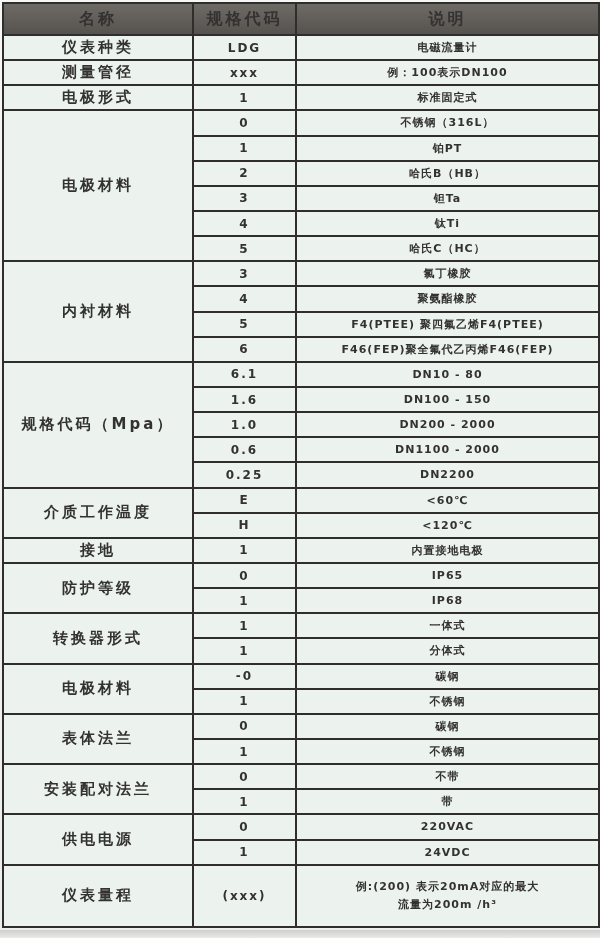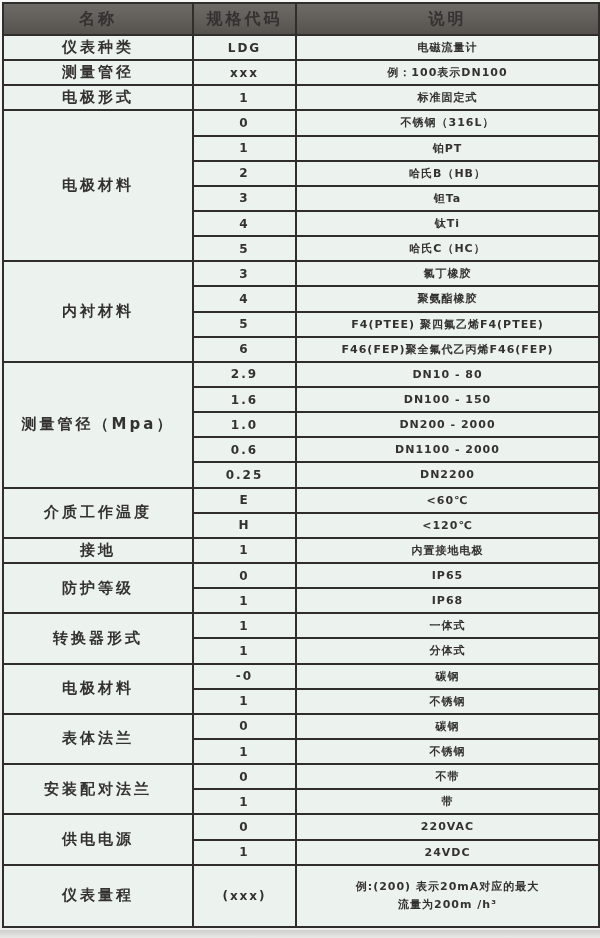--- a/index.html
+++ b/index.html
@@ -136,22 +136,22 @@
       <tr class="regular">
         <td class="code-cell">5</td>
         <td class="desc-cell">F4(PTEE) 聚四氟乙烯F4(PTEE)</td>
       </tr>
       <tr class="regular">
         <td class="code-cell">6</td>
         <td class="desc-cell">F46(FEP)聚全氟代乙丙烯F46(FEP)</td>
       </tr>
 
       <tr class="regular">
-        <td class="name-cell" rowspan="5">测量管径（Mpa）</td>
-        <td class="code-cell">2.9</td>
+        <td class="name-cell" rowspan="5">规格代码（Mpa）</td>
+        <td class="code-cell">6.1</td>
         <td class="desc-cell">DN10 - 80</td>
       </tr>
       <tr class="regular">
         <td class="code-cell">1.6</td>
         <td class="desc-cell">DN100 - 150</td>
       </tr>
       <tr class="regular">
         <td class="code-cell">1.0</td>
         <td class="desc-cell">DN200 - 2000</td>
       </tr>

